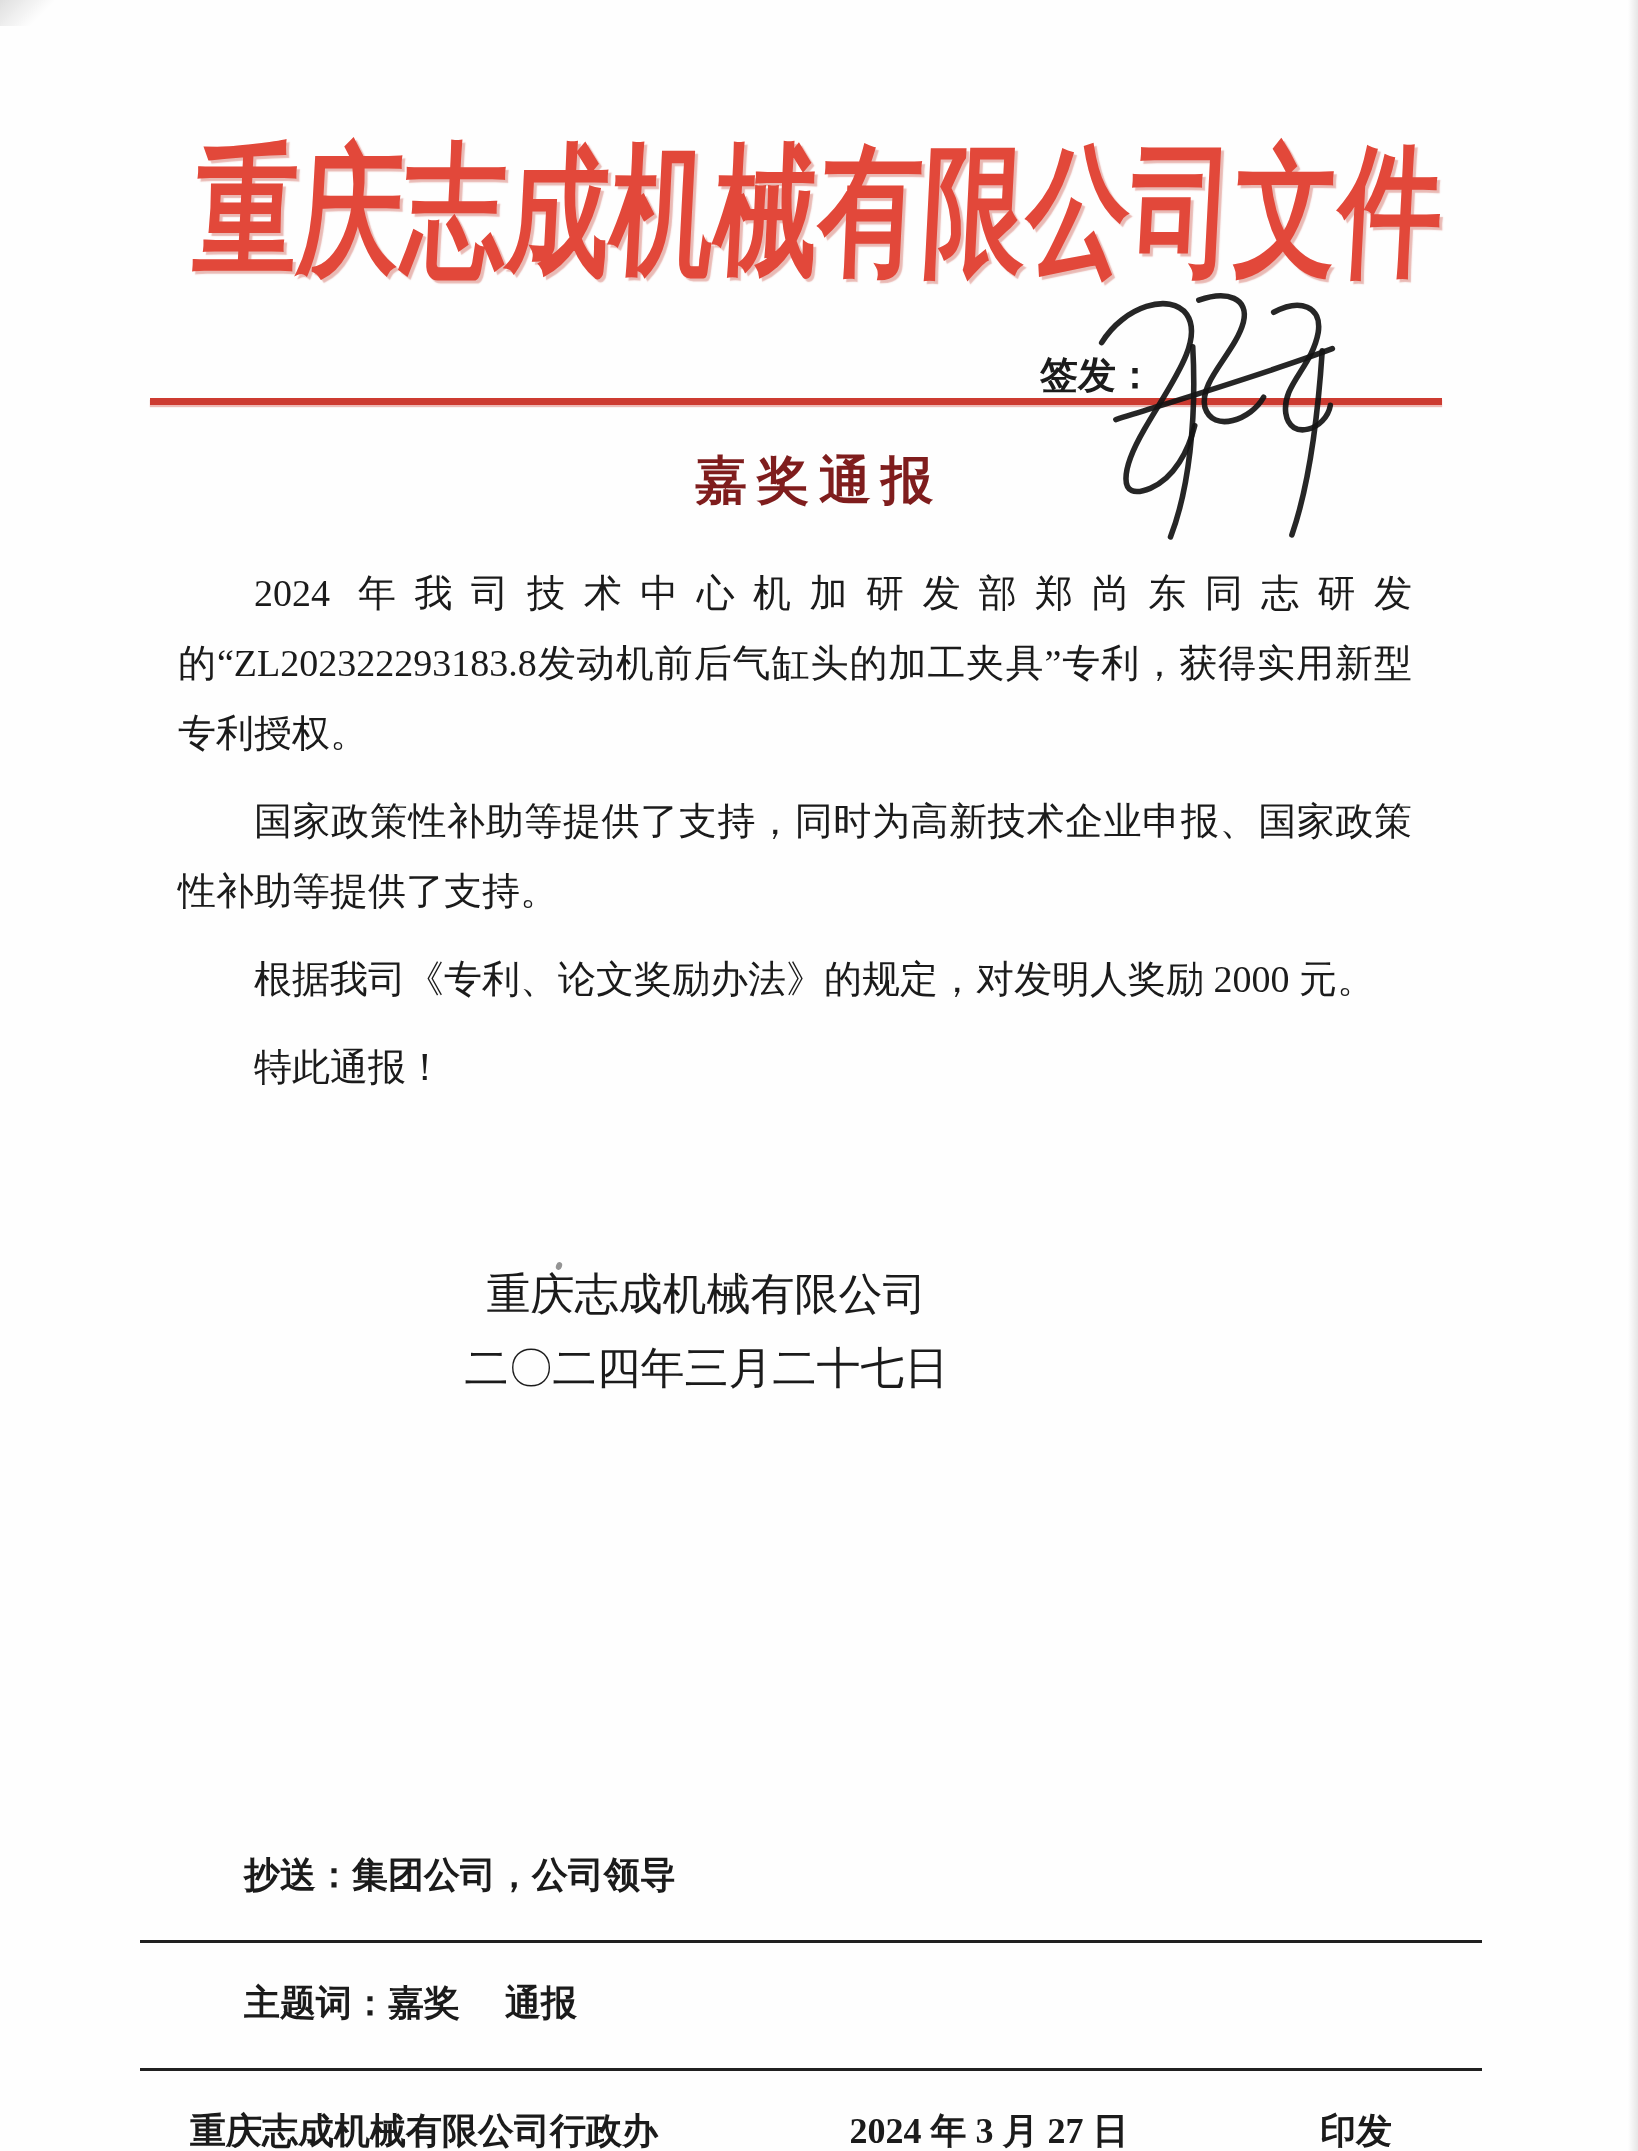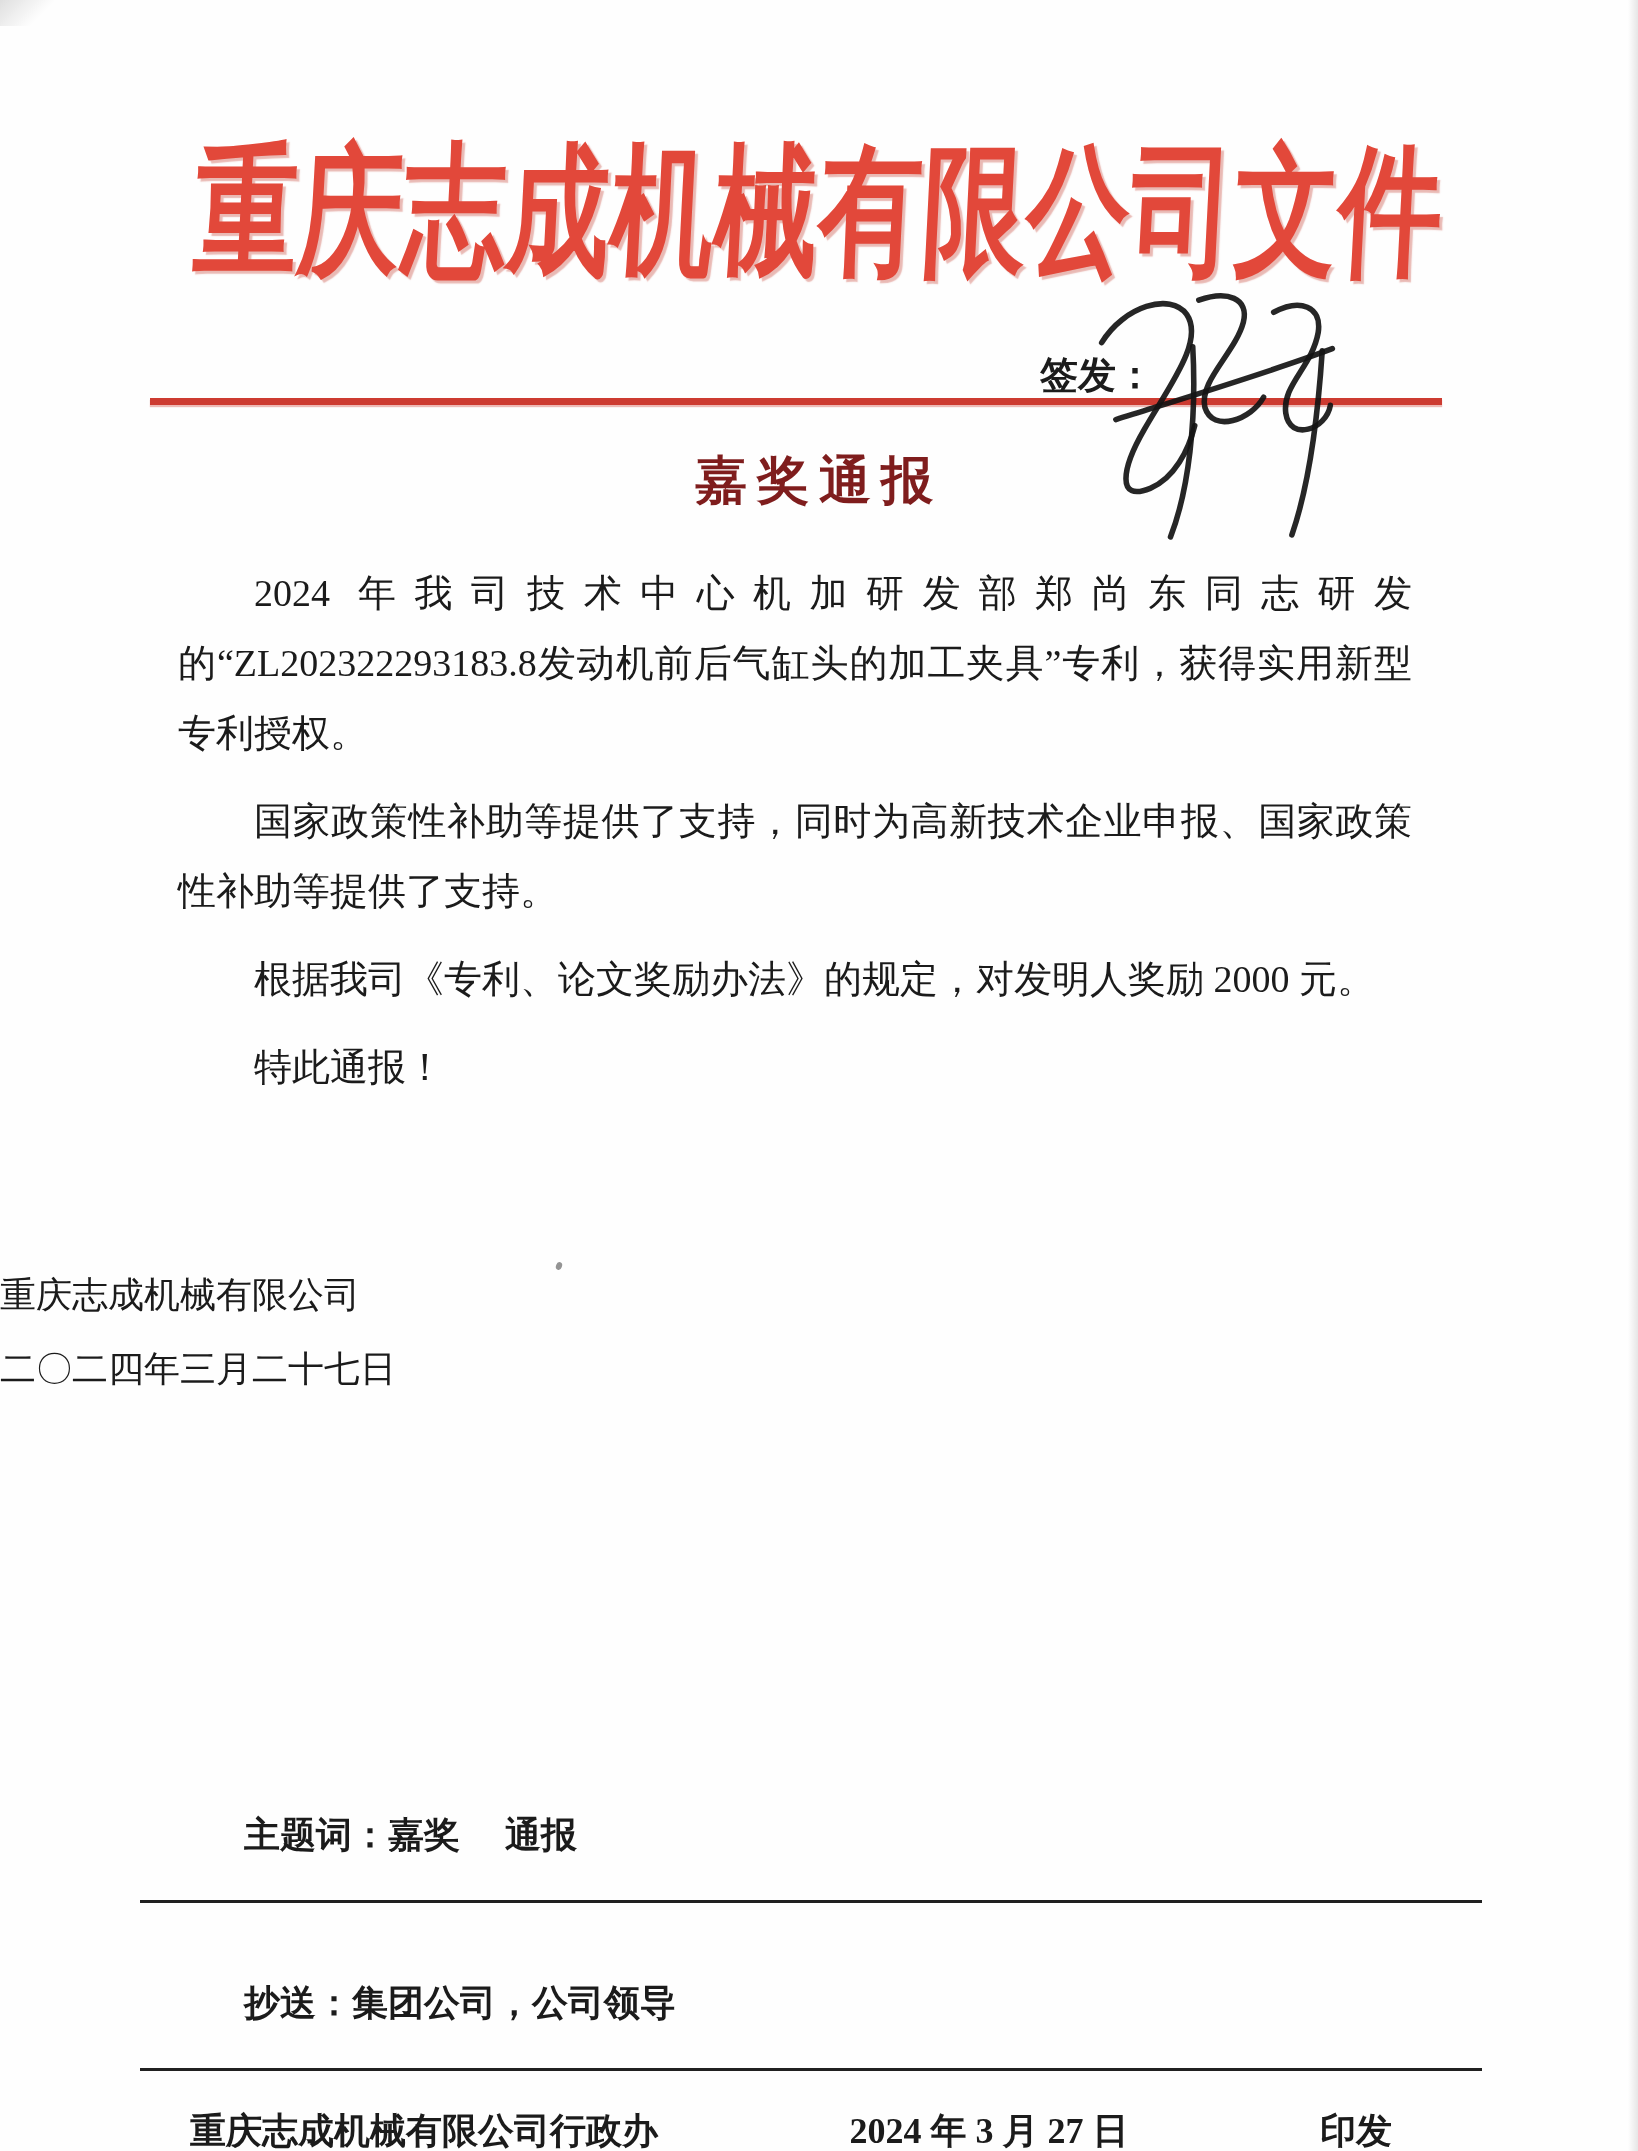--- a/index.html
+++ b/index.html
@@ -78,22 +78,22 @@
   .body-text{
     position:absolute;top:540px;left:160px;width:1270px;
     font-size:38px;line-height:70px;
     text-align:justify;
     color:#1b1b1b;
   }
   .body-text p{margin:18px;text-indent:76px;}
 
   .signoff{
     position:absolute;top:1258px;left:0;right:225px;
-    text-align:left;
-    font-size:36px;line-height:74px;
+    text-align:center;
+    font-size:44px;line-height:74px;
     color:#1b1b1b;
   }
 
   .footer{
     position:absolute;top:1775px;left:140px;width:1342px;
     font-size:36px;font-weight:bold;color:#1b1b1b;
   }
   .footer-row{
     border-bottom:3px solid #202020;
     padding:40px 0 5px 50px;
@@ -142,25 +142,25 @@
     <p>根据我司《专利、论文奖励办法》的规定，对发明人奖励 2000 元。</p>
     <p>特此通报！</p>
   </div>
 
   <div class="signoff">
     <div>重庆志成机械有限公司</div>
     <div>二〇二四年三月二十七日</div>
   </div>
 
   <div class="footer">
+    <div class="footer-row">
+      <span>抄送：</span><span>集团公司，公司领导</span>
+    </div>
     <div class="footer-row first">
       <span>主题词：</span><span>嘉奖　 通报</span>
-    </div>
-    <div class="footer-row">
-      <span>抄送：</span><span>集团公司，公司领导</span>
     </div>
     <div class="footer-row issue-row">
       <span>重庆志成机械有限公司行政办</span>
       <span>2024 年 3 月 27 日</span>
       <span>印发</span>
     </div>
   </div>
 
 </div>
 

